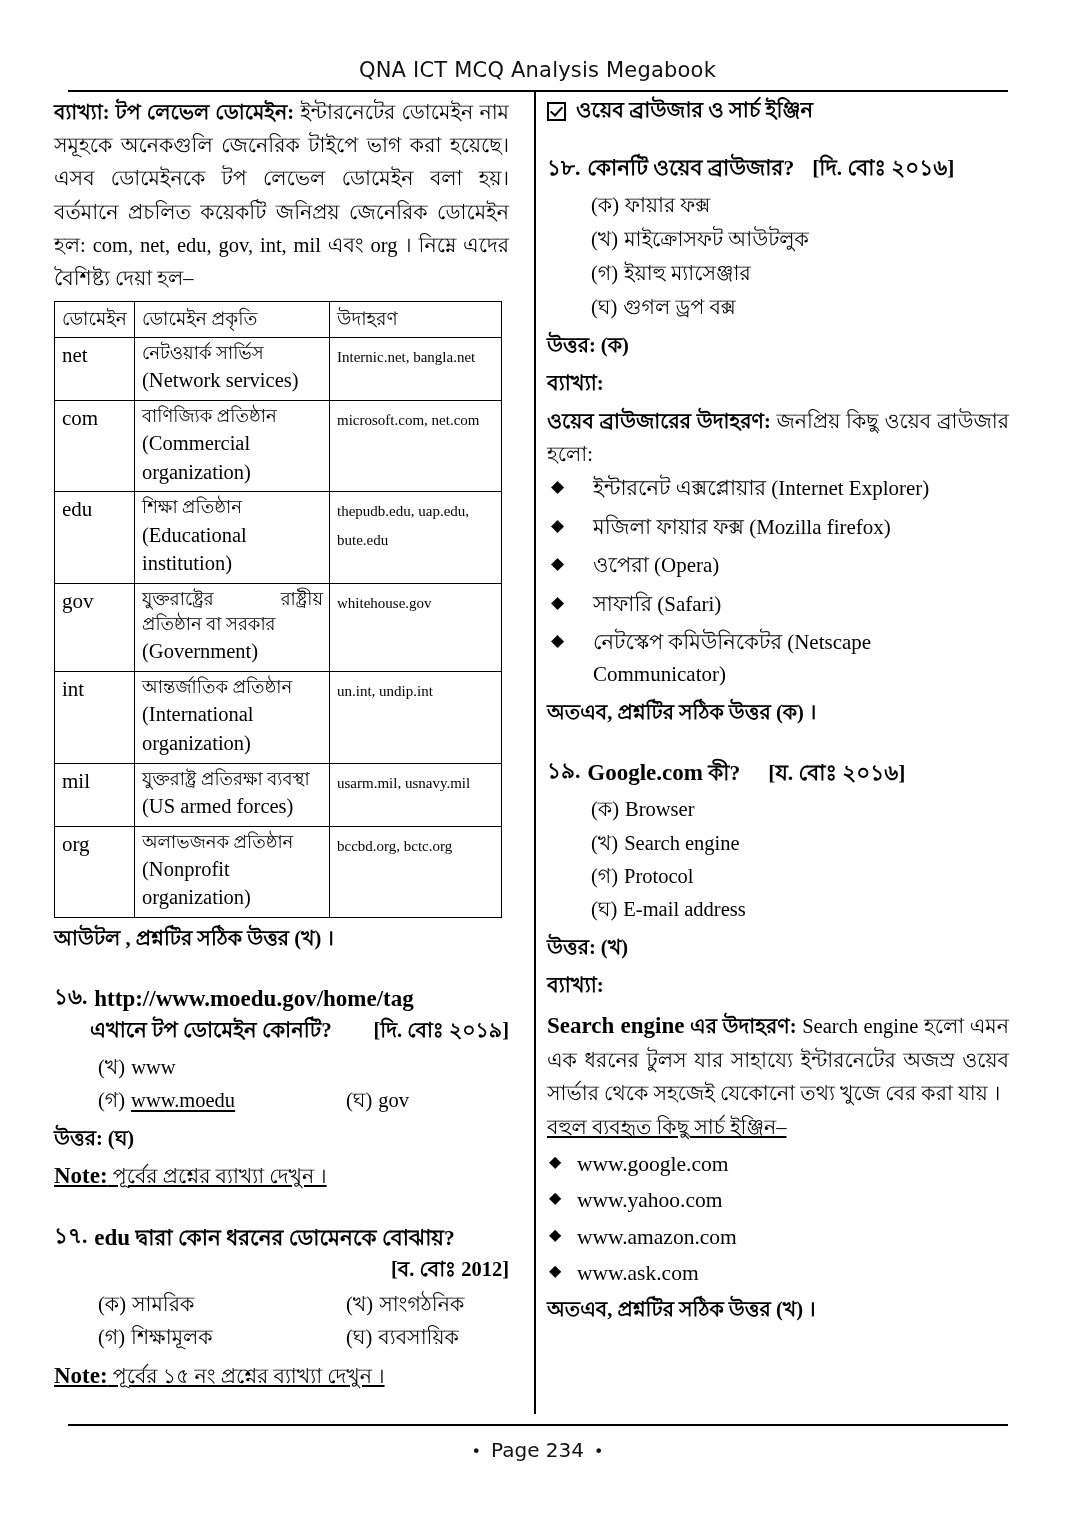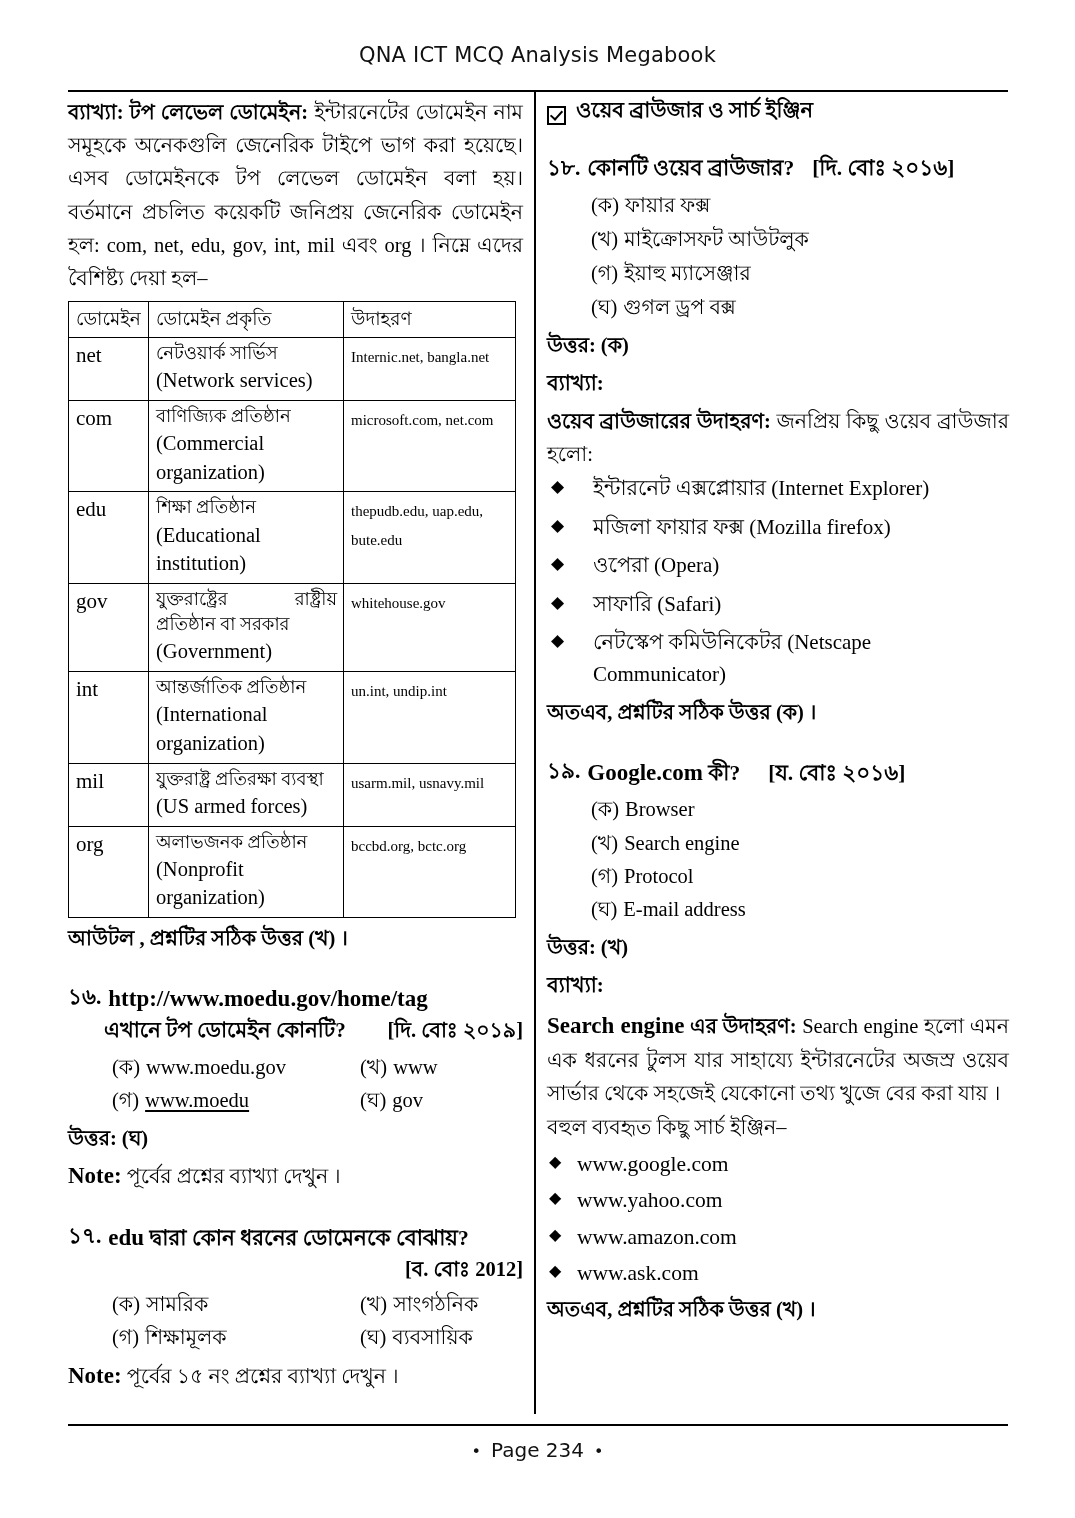--- a/index.html
+++ b/index.html
@@ -20,21 +20,21 @@
     position: absolute;
     left: 0; top: 0;
     width: 1075px;
     height: 1518px;
   }
 
   
   .run-head {
     position: absolute;
     left: 0;
-    top: 43px;
+    top: 58px;
     width: 1075px;
     text-align: center;
     font-family: "DejaVu Sans", sans-serif;
     font-size: 21px;
     letter-spacing: 0.2px;
     color: #111;
   }
   .head-rule {
     position: absolute;
     left: 68px;
@@ -54,39 +54,40 @@
     border-left: 2px solid #000;
   }
 
   
   .col {
     position: absolute;
     top: 96px;
     font-size: 20.5px;
     line-height: 1.42;
   }
-  .col-left  { left: 68px;  width: 455px; }
+  .col-left  { left: 54px;  width: 455px; }
   .col-right { left: 547px; width: 462px; }
   .para {
     margin: 0 0 2px 0;
     text-align: justify;
     text-justify: inter-word;
     line-height: 1.62;
   }
   .b { font-weight: bold; }
   .lat { font-family: "Liberation Serif", "DejaVu Serif", serif; }
 
   .ans-line {
     font-weight: bold;
     margin: 6px 0 4px 0;
     line-height: 1.5;
   }
   .note-line {
     margin: 5px 0 5px 0;
     line-height: 1.5;
+    text-decoration: underline;
   }
   .note-kw {
     font-weight: bold;
     font-size: 23px;
   }
   .concl {
     font-weight: bold;
     margin: 5px 0 6px 0;
     line-height: 1.5;
   }
@@ -209,21 +210,21 @@
   }
   ul.dlist.tightlist li .dmark {
     left: 2px;
     font-size: 16px;
     top: 2px;
   }
 
   
   .sec-head {
     display: flex;
-    align-items: flex-end;
+    align-items: center;
     font-weight: bold;
     font-size: 21px;
     margin: 0 0 10px 0;
     line-height: 1.4;
   }
   .chkbox {
     flex: 0 0 auto;
     width: 19px;
     height: 19px;
     border: 2.2px solid #000;
@@ -368,21 +369,20 @@
       <div class="qline">
         <span class="qnum">১৬.</span>
         <span class="qtext qtext-lat lat">http://www.moedu.gov/home/tag</span>
       </div>
       <div class="q-sub">
         <span>এখানে টপ ডোমেইন কোনটি?</span>
         <span class="q-board">[দি. বোঃ ২০১৯]</span>
       </div>
       <div class="opts-2col">
         <div class="opt-grid">
-          <span class="opt-cell-a"><span class="opt-key">(ক)</span><span class="lat">www.moedu.gov</span></span>
           <span class="opt-cell-b"><span class="opt-key">(খ)</span><span class="lat">www</span></span>
         </div>
         <div class="opt-grid">
           <span class="opt-cell-a"><span class="opt-key">(গ)</span><span class="lat u-line">www.moedu</span></span>
           <span class="opt-cell-b"><span class="opt-key">(ঘ)</span><span class="lat">gov</span></span>
         </div>
       </div>
       <div class="ans-line">উত্তর: (ঘ)</div>
       <div class="note-line">
         <span class="note-kw lat">Note:</span><span> পূর্বের প্রশ্নের ব্যাখ্যা দেখুন ।</span>

